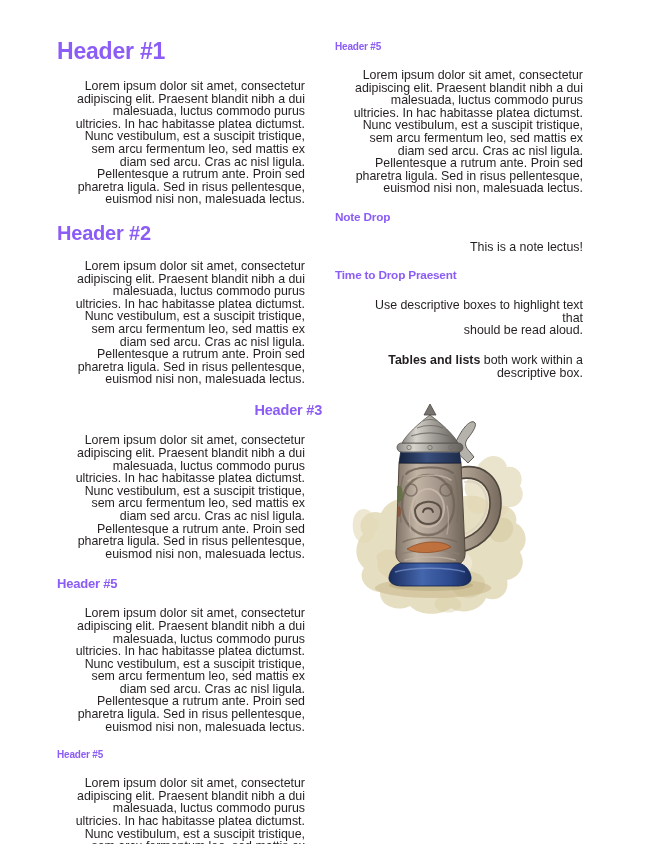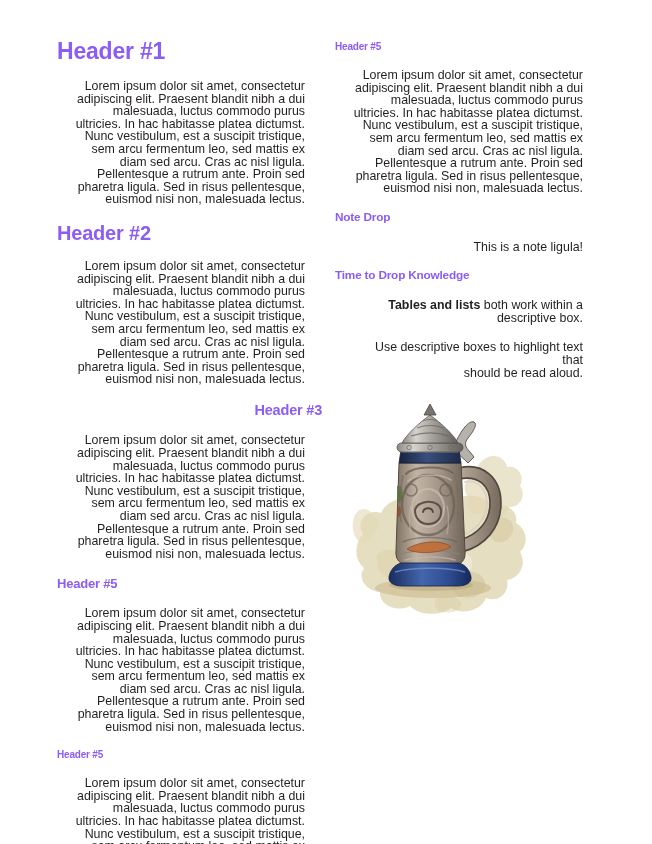--- a/index.html
+++ b/index.html
@@ -96,28 +96,28 @@
 malesuada, luctus commodo purus
 ultricies. In hac habitasse platea dictumst.
 Nunc vestibulum, est a suscipit tristique,
 sem arcu fermentum leo, sed mattis ex
 diam sed arcu. Cras ac nisl ligula.
 Pellentesque a rutrum ante. Proin sed
 pharetra ligula. Sed in risus pellentesque,
 euismod nisi non, malesuada lectus.</p>
 
     <div class="note-title">Note Drop</div>
-    <p class="body">This is a note ligula!</p>
-
-    <div class="note-title">Time to Drop Knowledge</div>
+    <p class="body">This is a note lectus!</p>
+
+    <div class="note-title">Time to Drop Praesent</div>
+    <p class="body">Use descriptive boxes to highlight text that
+should be read aloud.</p>
+
     <p class="body mixed"><b>Tables and lists</b><span> both work within a
 descriptive box.</span></p>
-
-    <p class="body">Use descriptive boxes to highlight text that
-should be read aloud.</p>
 
     <div class="stein-wrap">
       <svg width="186" height="220" viewBox="0 0 186 220">
         <defs>
           <linearGradient id="pewter" x1="0" y1="0" x2="1" y2="0">
             <stop offset="0" stop-color="#8b8782"></stop>
               <stop offset="0.25" stop-color="#d6d3cd"></stop>
             <stop offset="0.55" stop-color="#a39f99"></stop>
               <stop offset="1" stop-color="#625e59"></stop>
           </linearGradient>

